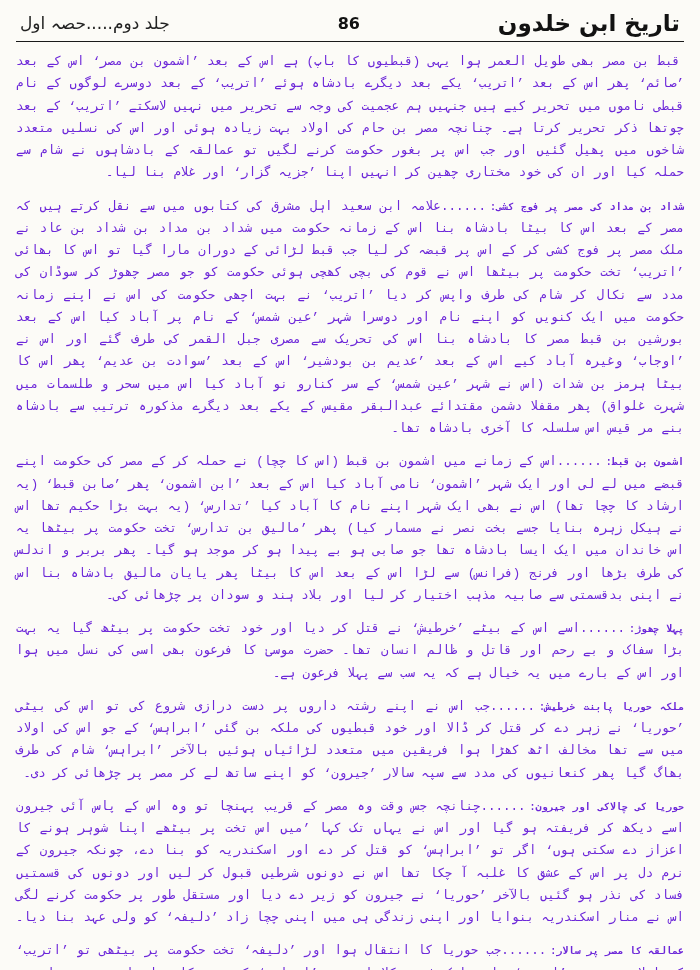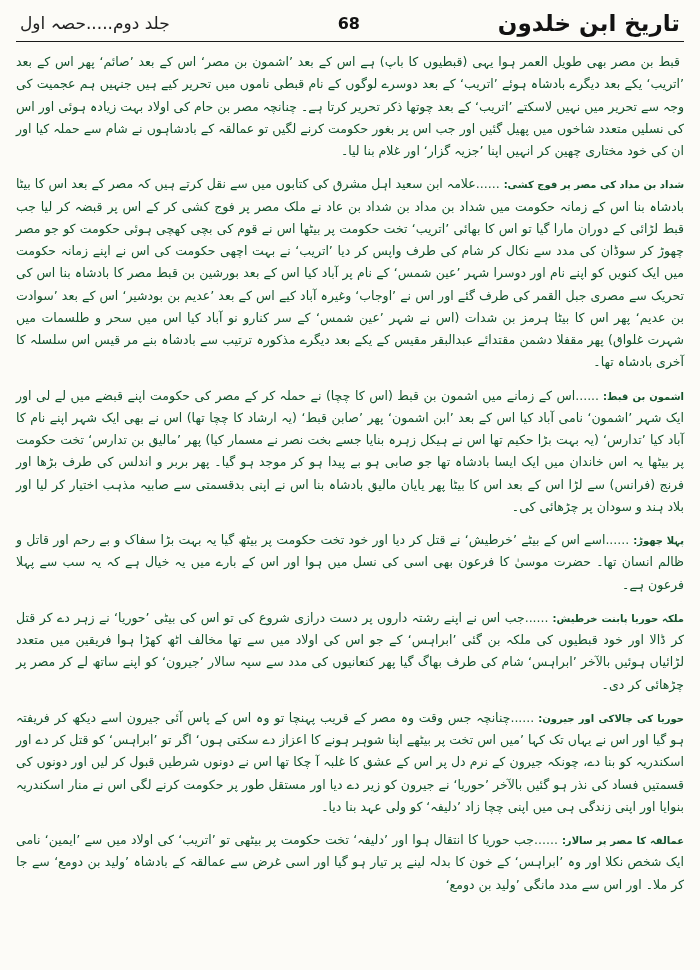--- a/index.html
+++ b/index.html
@@ -48,36 +48,37 @@
     margin: 1px 0 9px 0;
   }
   .body-text {
     direction: rtl;
   }
   .section {
     margin: 0 0 11px 0;
     text-align: justify;
     font-size: 12.5px;
     line-height: 1.78;
-    color: #14532d;
+    color: #6d28d9;
+    font-family: Liberation Mono, monospace;
   }
   .section .heading {
     font-weight: bold;
     font-size: 10px;
     padding-left: 4px;
   }
 </style>
 </head>
 <body>
 
 <div class="page">
 
   <div class="header">
     <span class="book-title">تاریخ ابن خلدون</span>
-    <span class="page-number">68</span>
+    <span class="page-number">86</span>
     <span class="volume-info">جلد دوم.....حصہ اول</span>
   </div>
 
   <div class="rule"></div>
 
   <div class="body-text">
 
     <p class="section">
       <span class="heading"></span><span>قبط بن مصر بھی طویل العمر ہوا یہی (قبطیوں کا باپ) ہے اس کے بعد ’اشمون بن مصر‘ اس کے بعد ’صائم‘ پھر اس کے بعد ’اتریب‘ یکے بعد دیگرے بادشاہ ہوئے ’اتریب‘ کے بعد دوسرے لوگوں کے نام قبطی ناموں میں تحریر کیے ہیں جنہیں ہم عجمیت کی وجہ سے تحریر میں نہیں لاسکتے ’اتریب‘ کے بعد چوتھا ذکر تحریر کرتا ہے۔ چنانچہ مصر بن حام کی اولاد بہت زیادہ ہوئی اور اس کی نسلیں متعدد شاخوں میں پھیل گئیں اور جب اس پر بغور حکومت کرنے لگیں تو عمالقہ کے بادشاہوں نے شام سے حملہ کیا اور ان کی خود مختاری چھین کر انہیں اپنا ’جزیہ گزار‘ اور غلام بنا لیا۔</span>
     </p>

